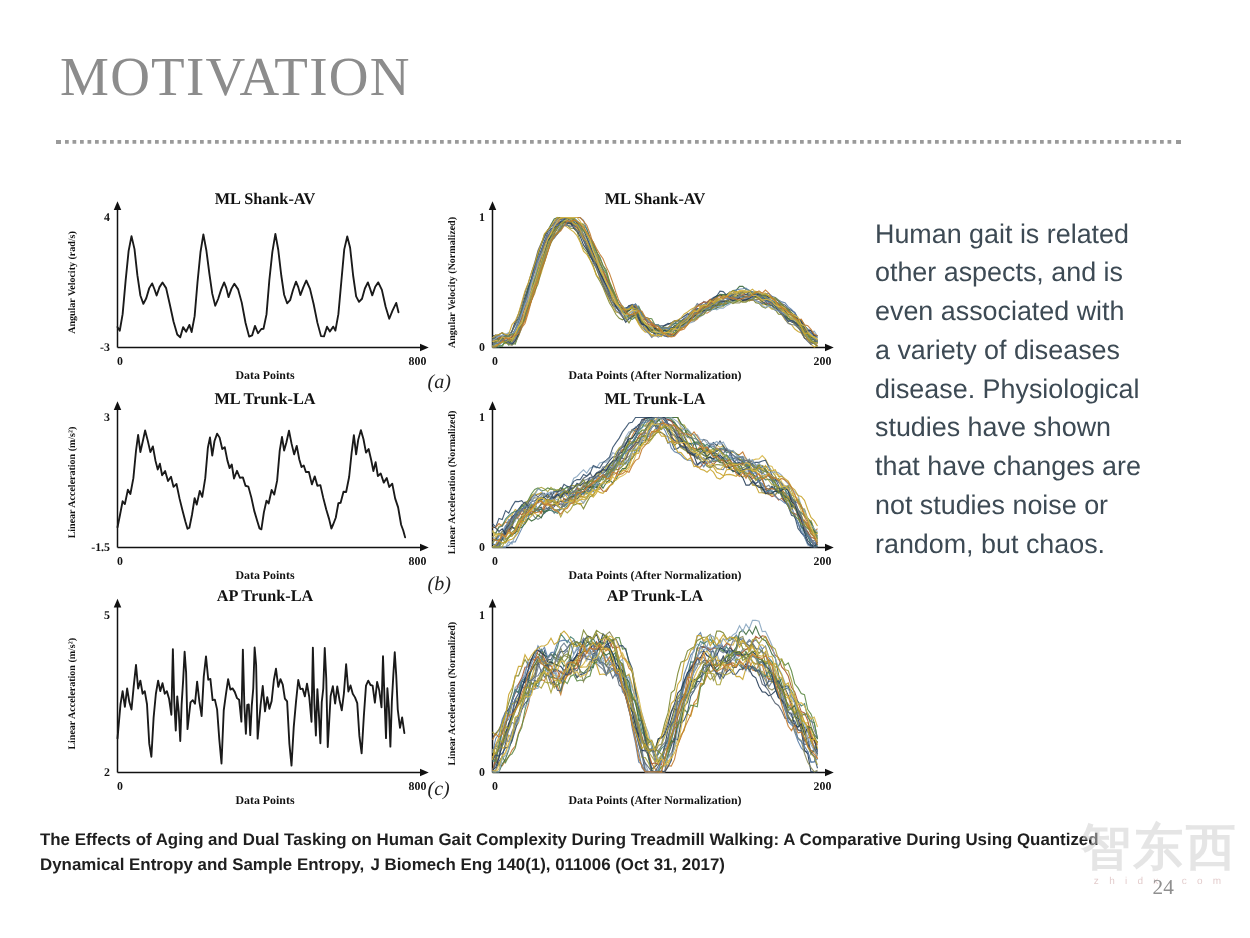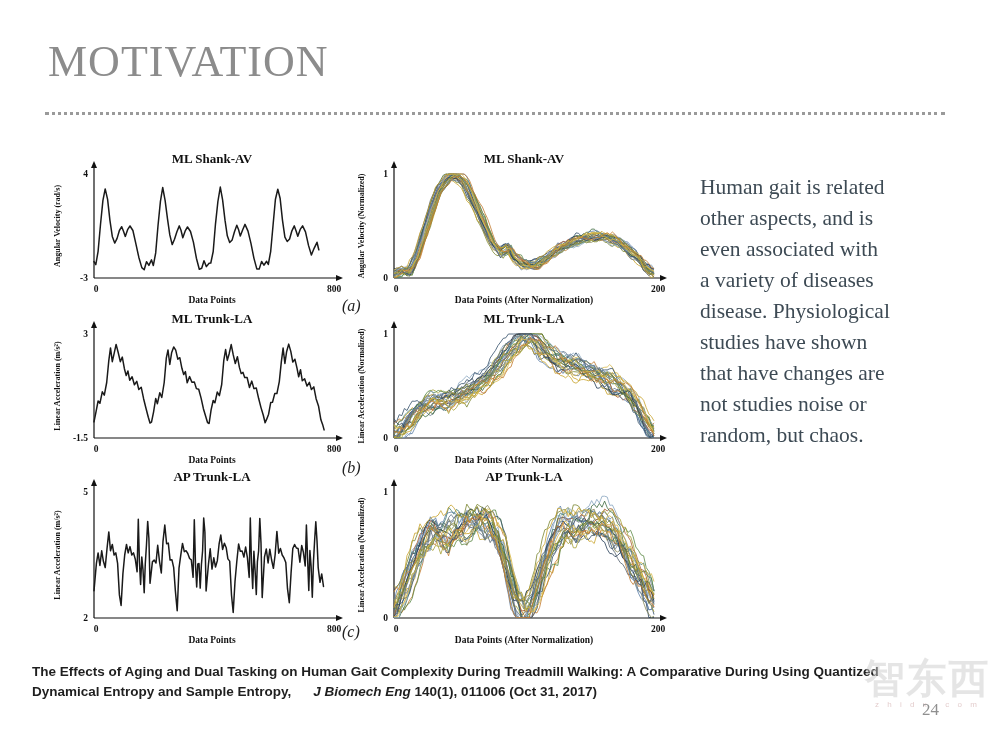--- a/index.html
+++ b/index.html
@@ -5,25 +5,25 @@
   html,body{margin:0;padding:0;background:#ffffff;}
   .slide{position:relative;width:1000px;height:750px;background:#ffffff;overflow:hidden;
          font-family:"Liberation Sans","DejaVu Sans",sans-serif;}
   .title{position:absolute;left:44px;top:32px;margin:4px;font-family:"Liberation Serif","DejaVu Serif",serif;
          font-weight:400;font-size:44px;letter-spacing:1px;color:#8c8c8c;}
   .rule{position:absolute;left:45px;top:112px;width:900px;border-top:3px dotted #9a9a9a;}
   .chart{position:absolute;font-weight:bold;}
   .panel-label{position:absolute;left:342px;font-family:"Liberation Serif","DejaVu Serif",serif;
                font-style:italic;font-size:16px;color:#222;}
   .body-text{position:absolute;left:700px;top:172px;width:260px;
-             font-family:Liberation Serif, serif;font-size:21.5px;
+             font-family:Liberation Sans, sans-serif;font-size:21.5px;
              line-height:31px;color:#3d4a54;}
   .citation{position:absolute;left:32px;top:662px;width:930px;font-weight:bold;
             font-size:13.5px;line-height:20px;color:#1f1f1f;}
-  .journal{font-style:italic;margin-left:22px;}
+  .journal{margin-left:5px;}
   .watermark{position:absolute;left:850px;top:656px;width:155px;text-align:center;opacity:0.5;pointer-events:none;}
   .wm-cn{font-size:40px;font-weight:bold;letter-spacing:2px;color:#cccccc;line-height:44px;}
   .wm-sub{font-size:8px;letter-spacing:3px;color:#c79a9a;margin-top:0px;}
   .page-num{position:absolute;left:922px;top:700px;font-family:Liberation Serif, serif;
             font-size:17px;color:#8f8f8f;}
 </style>
 </head>
 <body>
 
 <div class="slide">

